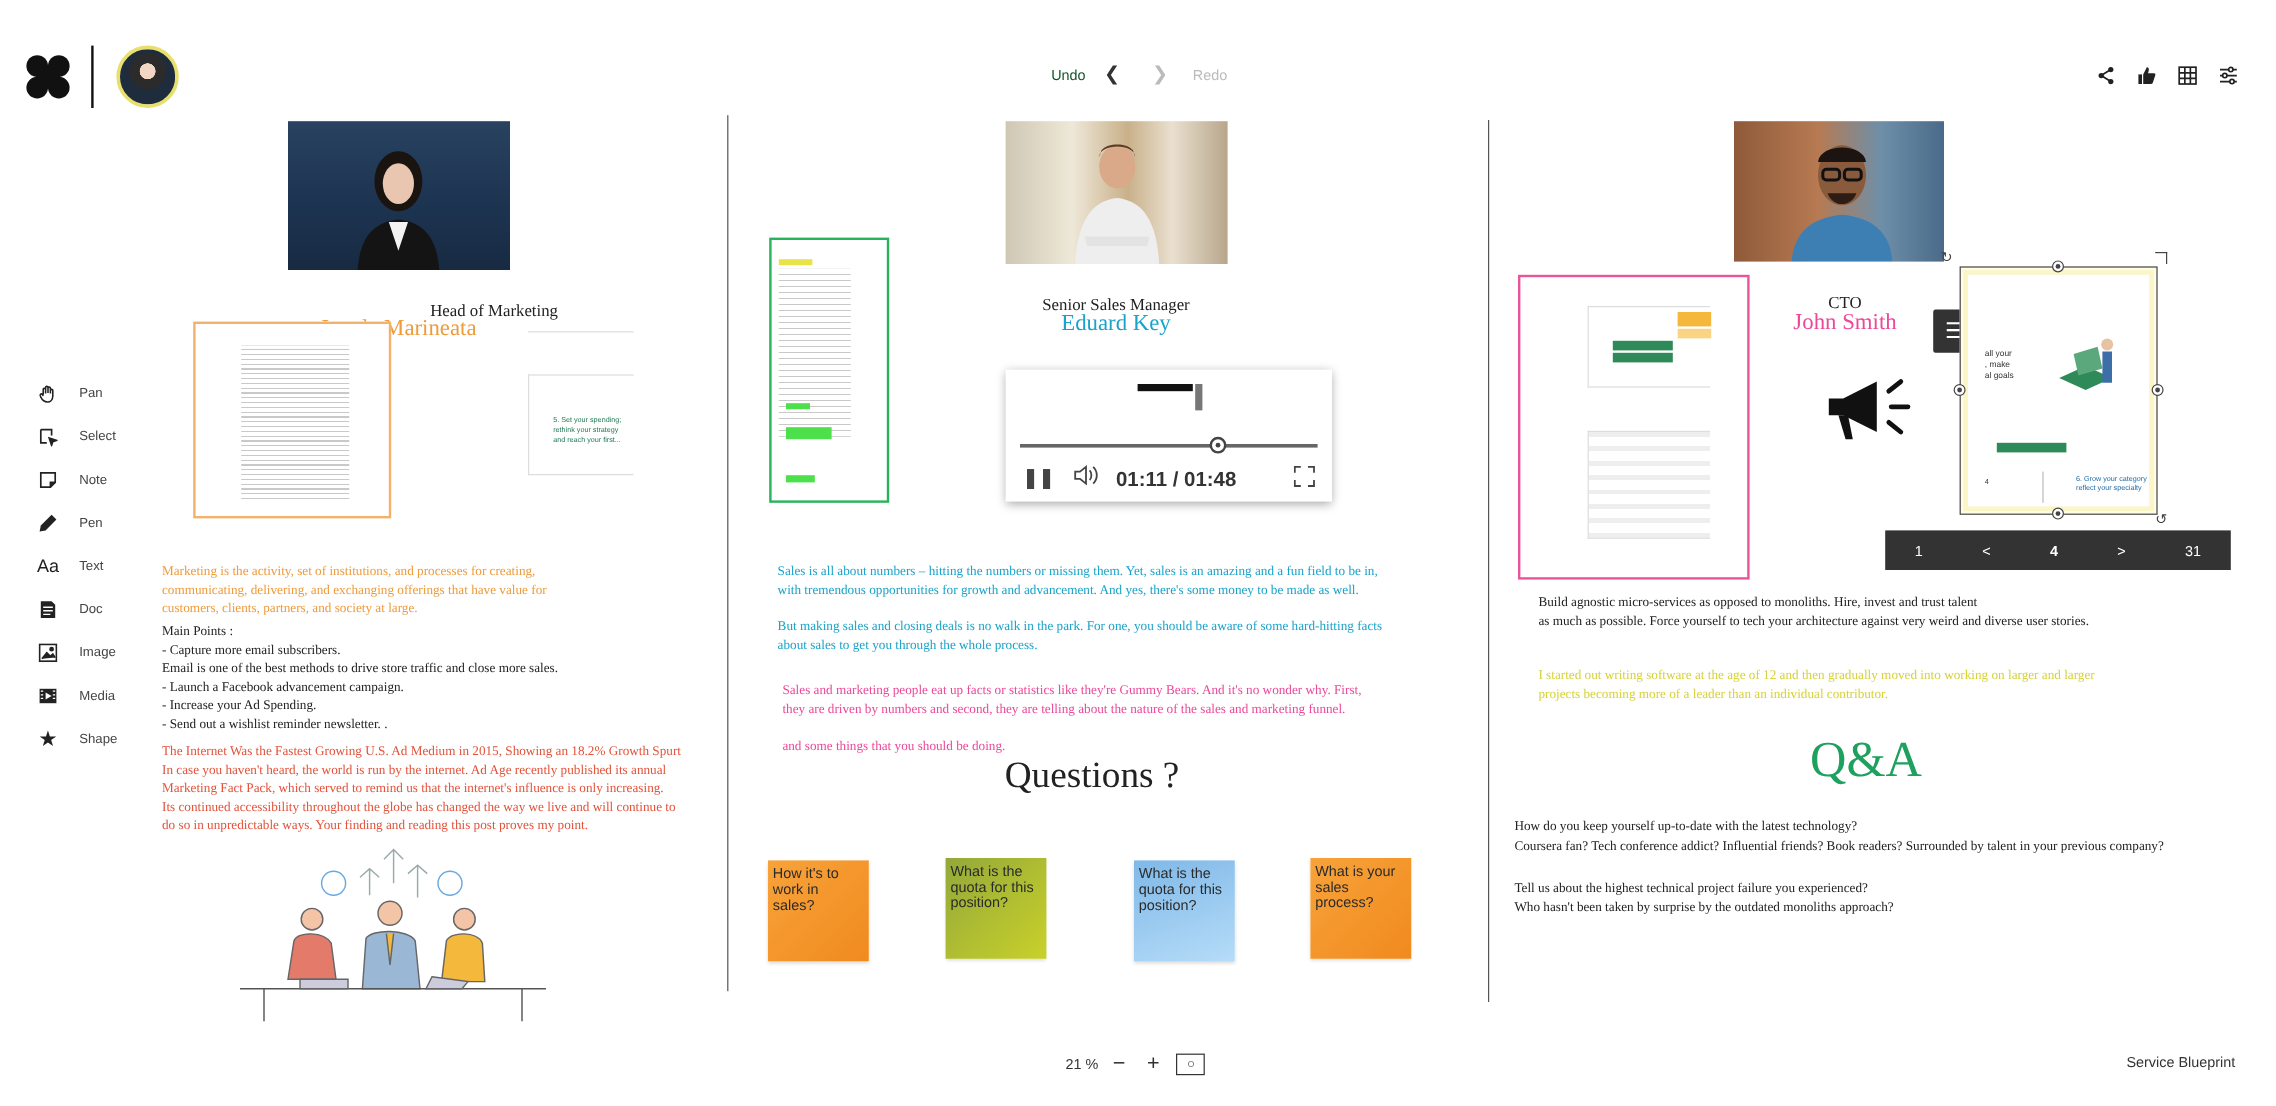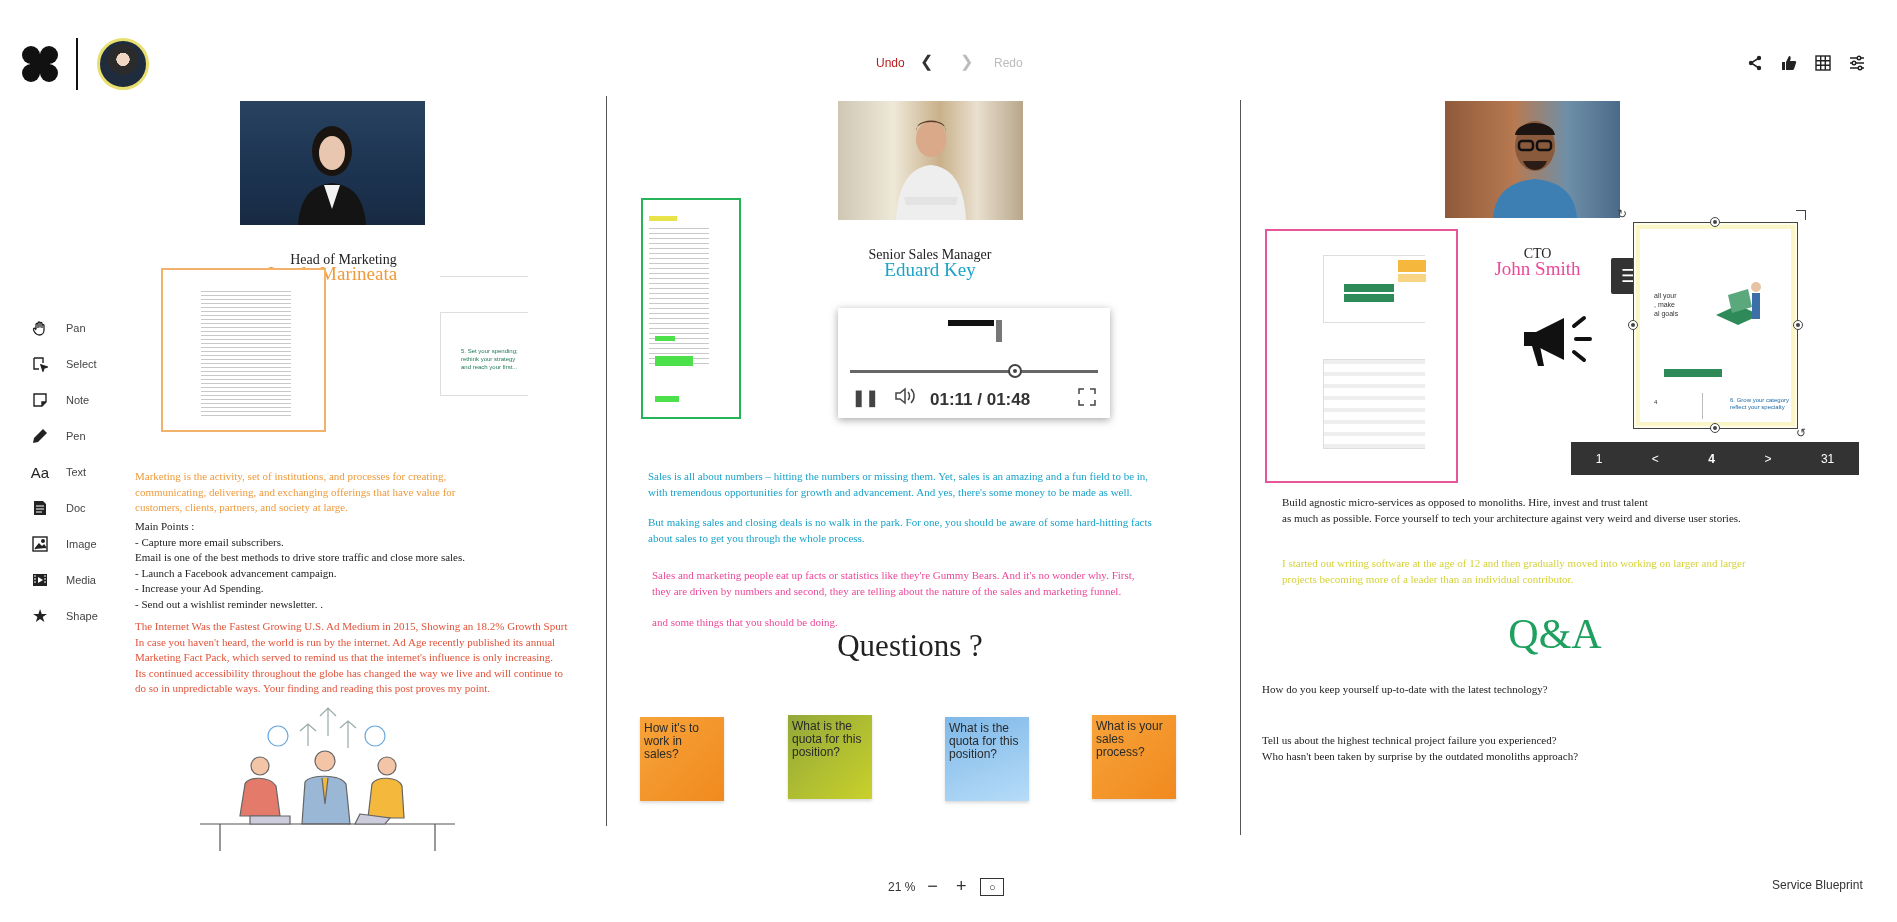--- a/index.html
+++ b/index.html
@@ -5,21 +5,21 @@
   * { box-sizing: border-box; margin: 0; padding: 0; }
   html, body { width: 1897px; height: 922px; overflow: hidden; background: #ffffff; }
   body { position: relative; font-family: "Liberation Sans", sans-serif; color: #222; }
   .abs { position: absolute; }
   .serif { font-family: "Liberation Serif", "DejaVu Serif", serif; }
 
   
   .logo { left: 20px; top: 44px; width: 40px; height: 40px; }
   .logo-divider { left: 76px; top: 38px; width: 2px; height: 52px; background: #111; }
   .avatar { left: 97px; top: 38px; width: 52px; height: 52px; border-radius: 50%; border: 3px solid #e7df6e; background: radial-gradient(circle at 50% 40%, #f2d6c4 0 18%, #2b2b2b 19% 42%, #1f2c3d 43% 100%); }
-  .undo-redo { top: 56px; font-size: 12px; color: #b91c1c; }
+  .undo-redo { top: 56px; font-size: 12px; color: #14532d; }
   .top-right-icons { top: 52px; }
   .ticon { width: 22px; height: 22px; display: inline-flex; align-items: center; justify-content: center; margin-left: 12px; cursor: pointer; }
 
   
   .tools { left: 28px; top: 310px; }
   .tool { display: flex; align-items: center; height: 36px; cursor: pointer; }
   .tool .ic { width: 24px; height: 20px; display: flex; align-items: center; justify-content: center; margin-right: 14px; font-size: 14px; color: #222; }
   .tool .lb { font-size: 11px; color: #444; }
 
   
@@ -186,21 +186,21 @@
 
 <div class="abs photo" style="left:240px;top:101px;width:185px;height:124px;background:linear-gradient(180deg,#28425f 0%,#1c3350 60%,#182a42 100%);">
   <svg width="185" height="124" viewBox="0 0 185 124">
     <ellipse cx="92" cy="50" rx="20" ry="25" fill="#1a1410"></ellipse>
     <ellipse cx="92" cy="52" rx="13" ry="17" fill="#e8c6b0"></ellipse>
     <path d="M58 124C60 96 72 84 92 82C112 84 124 96 126 124Z" fill="#141414"></path>
     <path d="M84 84L92 108L100 84Z" fill="#f3f3f3"></path>
   </svg>
 </div>
 <div class="abs name serif orange" style="left:200px;top:233px;width:265px;">Ionela Marineata</div>
-<div class="abs role serif" style="left:211px;top:252px;width:265px;">Head of Marketing</div>
+<div class="abs role serif" style="left:200px;top:252px;width:265px;text-align:right;">Head of Marketing</div>
 
 <div class="abs" style="left:161px;top:268px;width:165px;height:164px;border:2px solid #f2b26b;background:#fff;">
   <div style="position:absolute;left:38px;top:18px;width:90px;height:128px;background:repeating-linear-gradient(180deg,#fff 0 3px,#bbb 3px 4px);opacity:0.8;"></div>
 </div>
 
 <div class="abs" style="left:440px;top:276px;width:88px;height:12px;border-top:1px solid #ddd;"></div>
 <div class="abs" style="left:440px;top:312px;width:88px;height:84px;border:1px solid #ddd;border-right:none;background:#fff;overflow:hidden;">
   <div style="font-size:6px;color:#1e7a55;padding:34px 4px 0 20px;line-height:8px;">5. Set your spending; rethink your strategy and reach your first...</div>
 </div>
 
@@ -382,20 +382,21 @@
 </div>
 <div class="abs tb serif yellow" style="left:1282px;top:556px;">
   <div>I started out writing software at the age of 12 and then gradually moved into working on larger and larger</div>
     <div> projects becoming more of a leader than an individual contributor.</div>
 </div>
 
 <div class="abs serif green" style="left:1480px;top:610px;width:150px;text-align:center;font-size:42px;color:#1ea05e;">Q&amp;A</div>
 
 <div class="abs tb serif dark" style="left:1262px;top:682px;">
   <div> How do you keep yourself up-to-date with the latest technology?</div>
+    <div>Coursera fan? Tech conference addict? Influential friends? Book readers? Surrounded by talent in your previous company?</div>
 </div>
 <div class="abs tb serif dark" style="left:1262px;top:733px;">
   <div>Tell us about the highest technical project failure you experienced?</div>
     <div>Who hasn't been taken by surprise by the outdated monoliths approach?</div>
 </div>
 
 <div class="abs zoombar">
   <span>21 %</span>
   <span class="zb">−</span>
   <span class="zb" style="margin-left:18px;">+</span>

